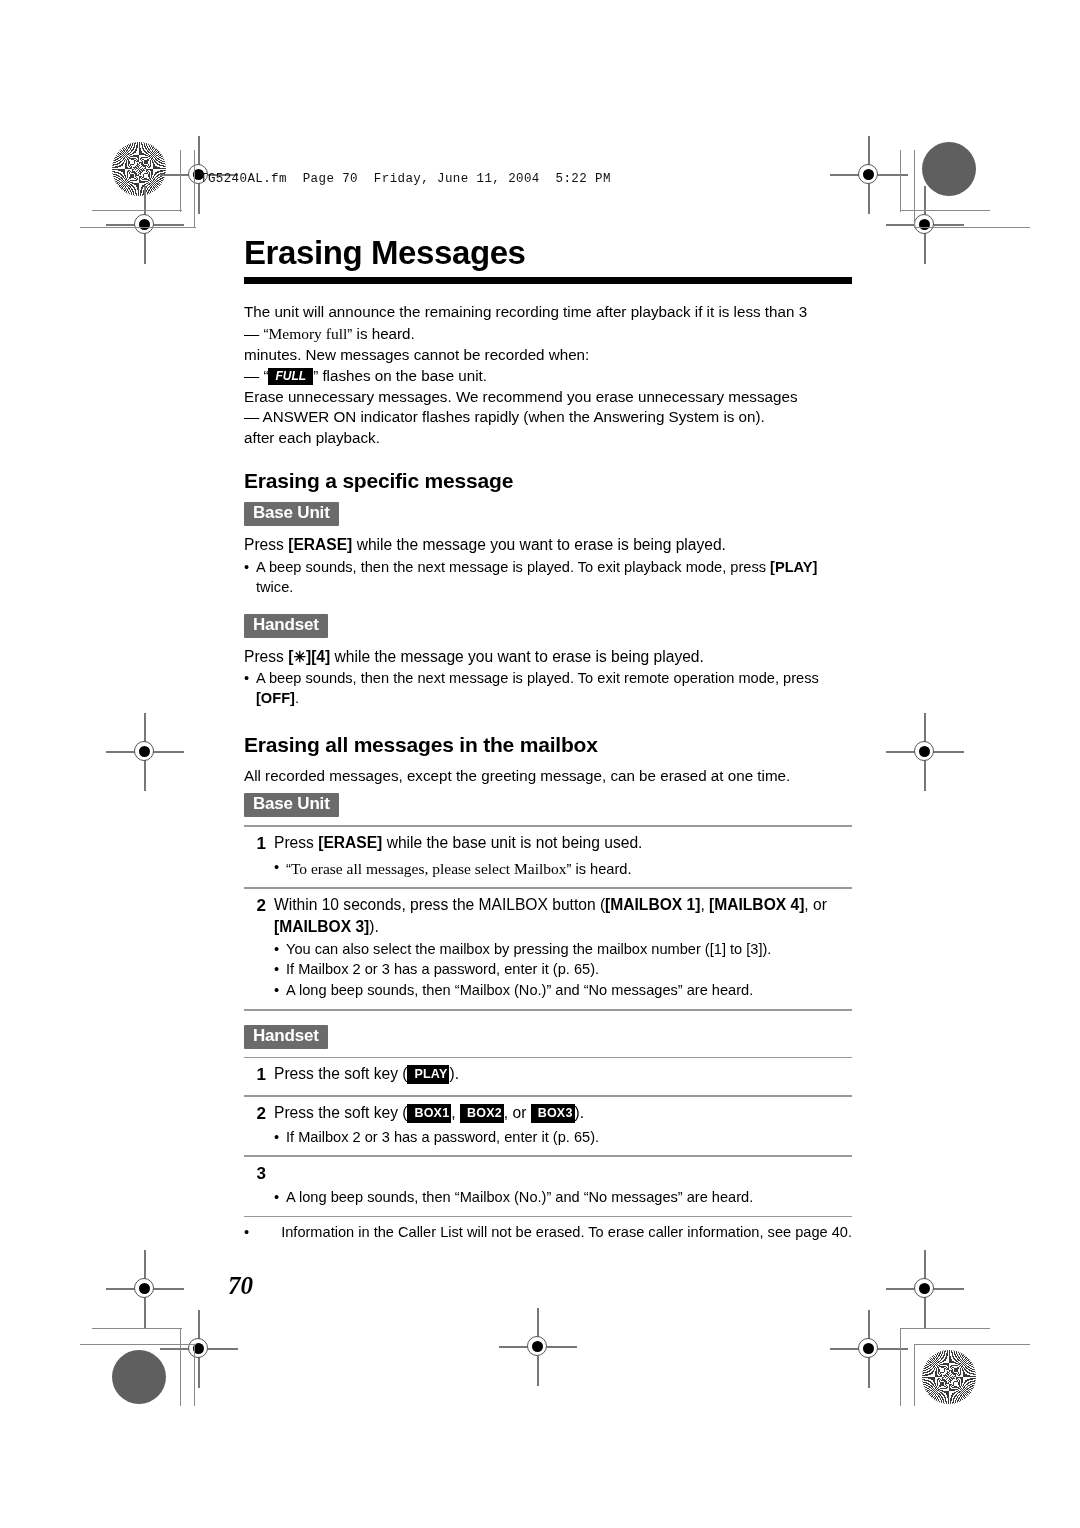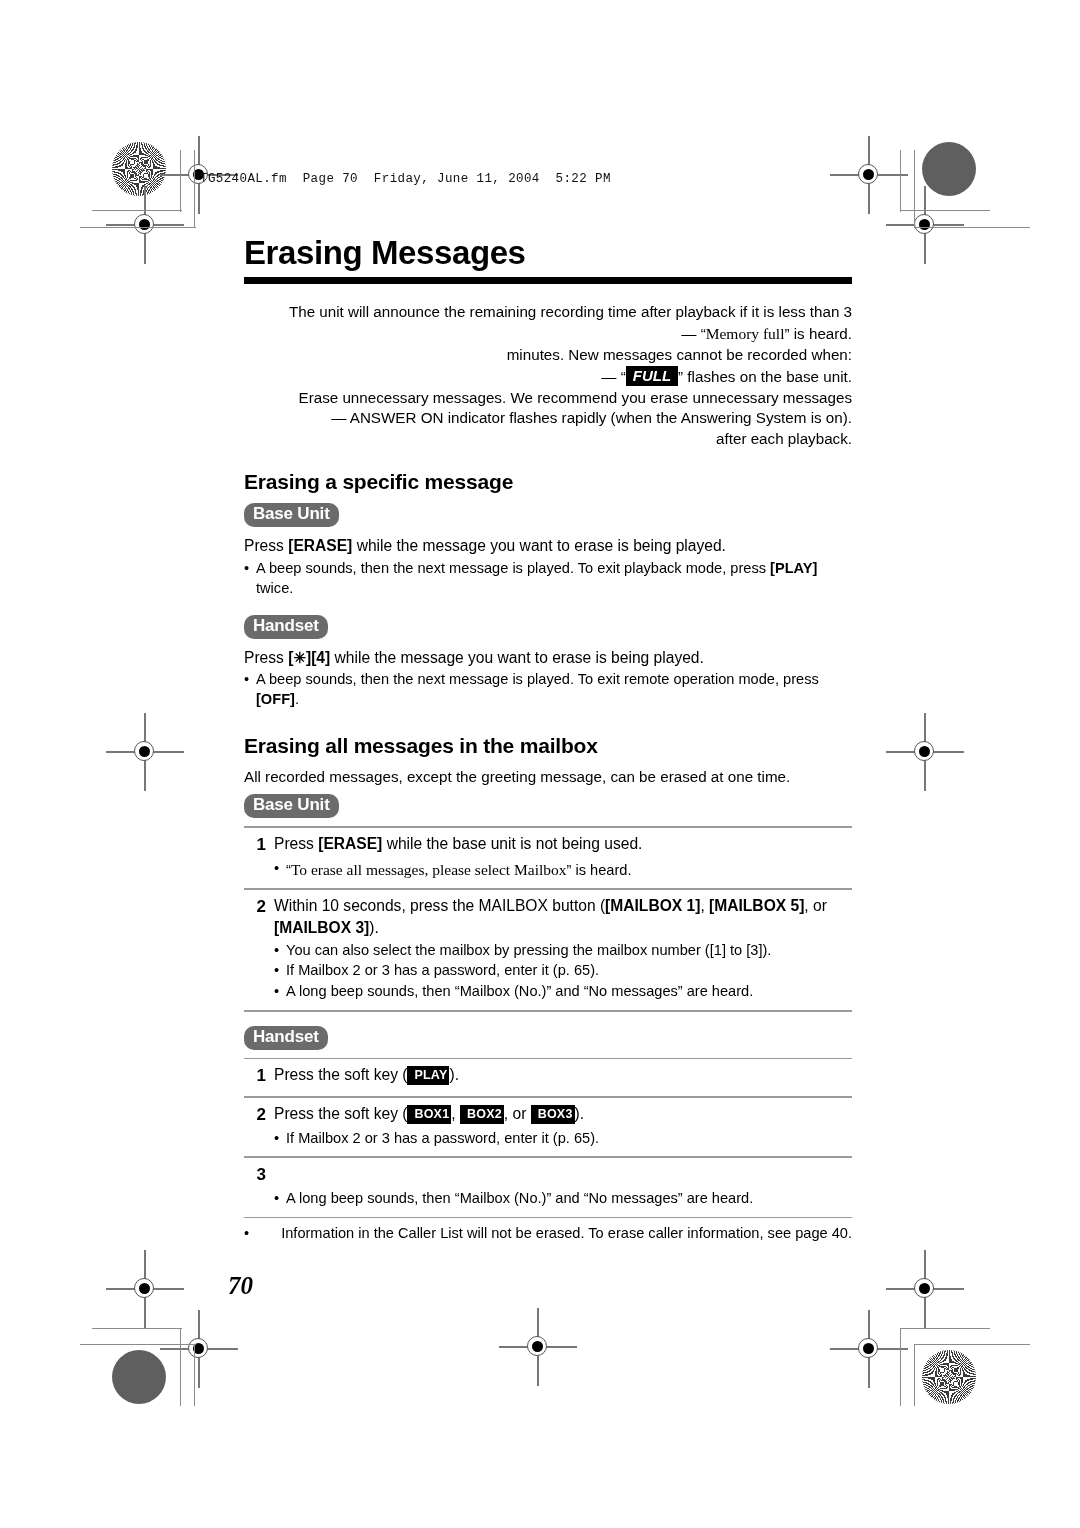--- a/index.html
+++ b/index.html
@@ -101,21 +101,21 @@
     height: 7px;
     background: #000;
     margin-bottom: 18px;
   }
 
   .body-text {
     font-size: 15.2px;
     line-height: 1.38;
     margin: 0;
   }
-  .body-text .ln { display: block; text-align: right; }
+  .body-text .ln { display: block; }
 
   .serif {
     font-family: "Liberation Serif", serif;
     font-size: 15.5px;
   }
 
   h2.sub {
     font-size: 21px;
     font-weight: bold;
     letter-spacing: -0.2px;
@@ -123,21 +123,21 @@
   }
 
   .badge-unit {
     display: inline-block;
     background: #6b6b6b;
     color: #ffffff;
     font-size: 17px;
     font-weight: bold;
     letter-spacing: -0.2px;
     padding: 1px 9px 3px 9px;
-    border-radius: 10px;
+    border-radius: 1px;
     line-height: 1.18;
   }
   .badge-row { margin: 4px 0 8px 0; }
 
   .step-line {
     font-size: 15.6px;
     line-height: 1.38;
     margin: 7px 0 2px 0;
   }
 
@@ -184,21 +184,21 @@
   .numstep .txt {
     font-size: 15.6px;
     line-height: 1.4;
     flex: 1;
   }
 
   .inv {
     display: inline-block;
     background: #000000;
     color: #ffffff;
-    font-size: 15px;
+    font-size: 12px;
     font-weight: bold;
     font-style: italic;
     padding: 1px 7px 1px 7px;
     line-height: 1.25;
     vertical-align: 1px;
   }
   .softkey {
     display: inline-block;
     background: #000000;
     color: #ffffff;
@@ -376,21 +376,21 @@
     <div class="num">1</div>
     <div class="txt"><span>Press </span><b>[ERASE]</b><span> while the base unit is not being used.</span></div>
   </div>
   <ul class="bullets indent">
     <li><span>“</span><span class="serif">To erase all messages, please select Mailbox</span><span>” is heard.</span></li>
   </ul>
 
   <div class="hrule"></div>
   <div class="numstep">
     <div class="num">2</div>
-    <div class="txt"><span>Within 10 seconds, press the MAILBOX button (</span><b>[MAILBOX 1]</b><span>, </span><b>[MAILBOX 5]</b><span>, or </span><b>[MAILBOX 3]</b><span>).</span></div>
+    <div class="txt"><span>Within 10 seconds, press the MAILBOX button (</span><b>[MAILBOX 1]</b><span>, </span><b>[MAILBOX 4]</b><span>, or </span><b>[MAILBOX 3]</b><span>).</span></div>
   </div>
   <ul class="bullets indent">
     <li>You can also select the mailbox by pressing the mailbox number ([1] to [3]).</li>
     <li>If Mailbox 2 or 3 has a password, enter it (p. 65).</li>
     <li>A long beep sounds, then “Mailbox (No.)” and “No messages” are heard.</li>
   </ul>
   <div class="hrule"></div>
 
   <div class="badge-row" style="margin-top:14px;">
     <span class="badge-unit">Handset</span>

